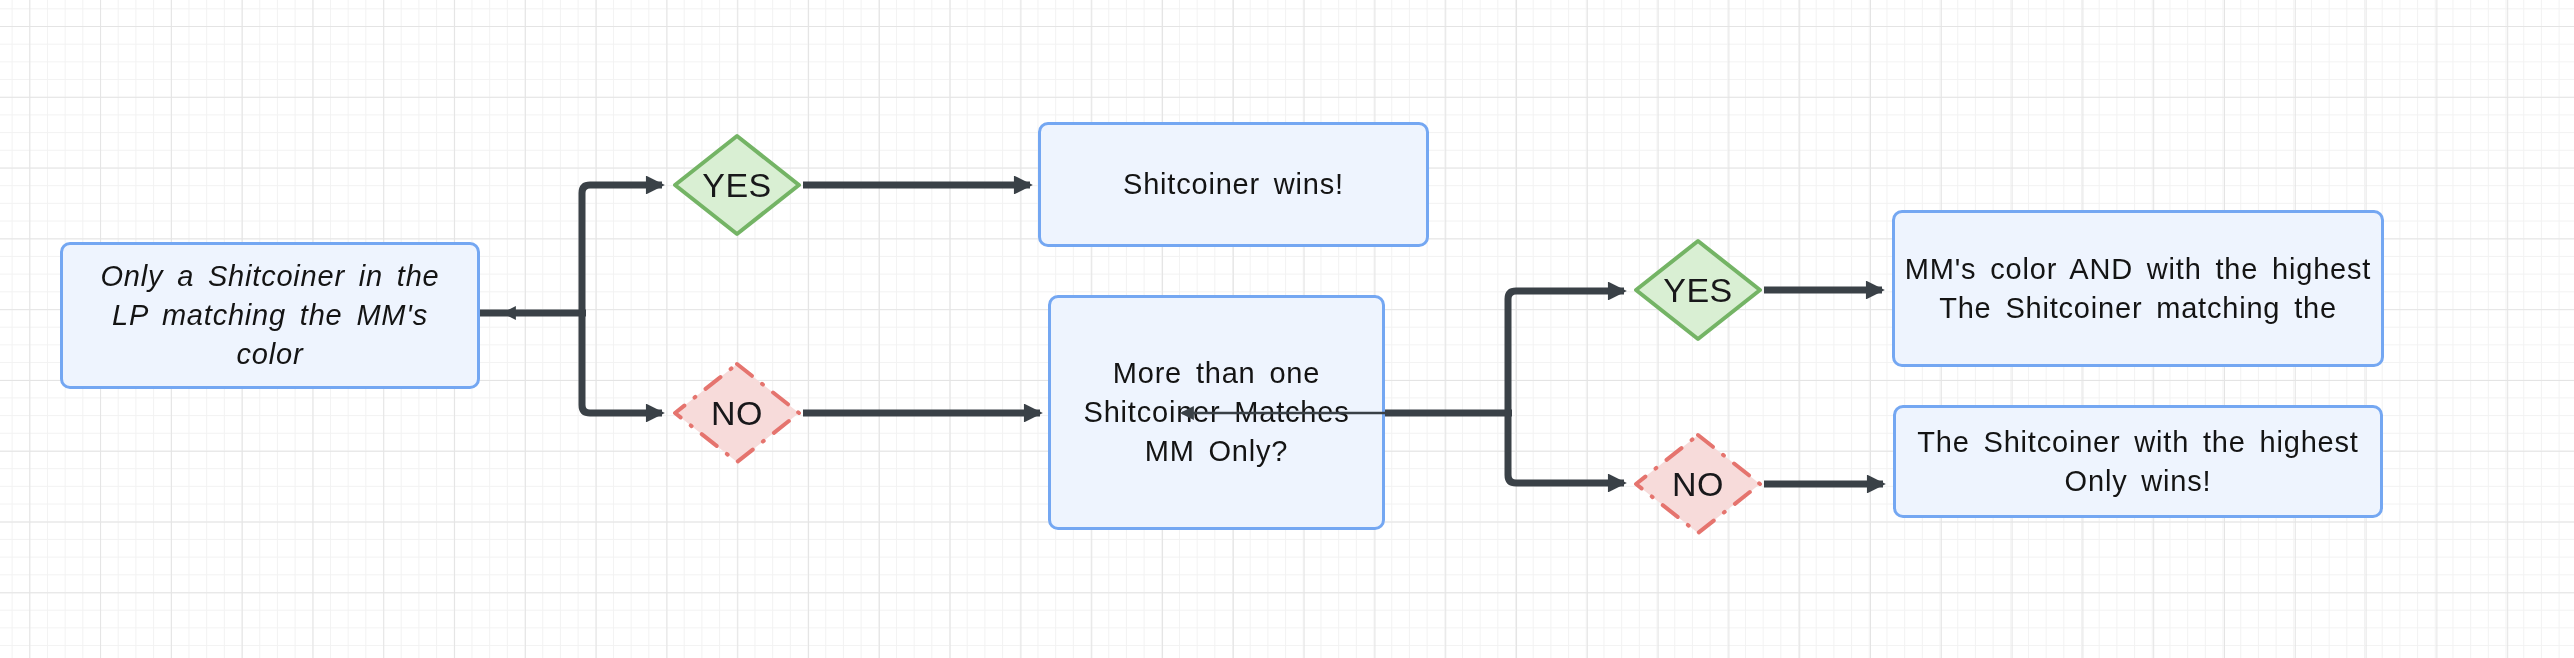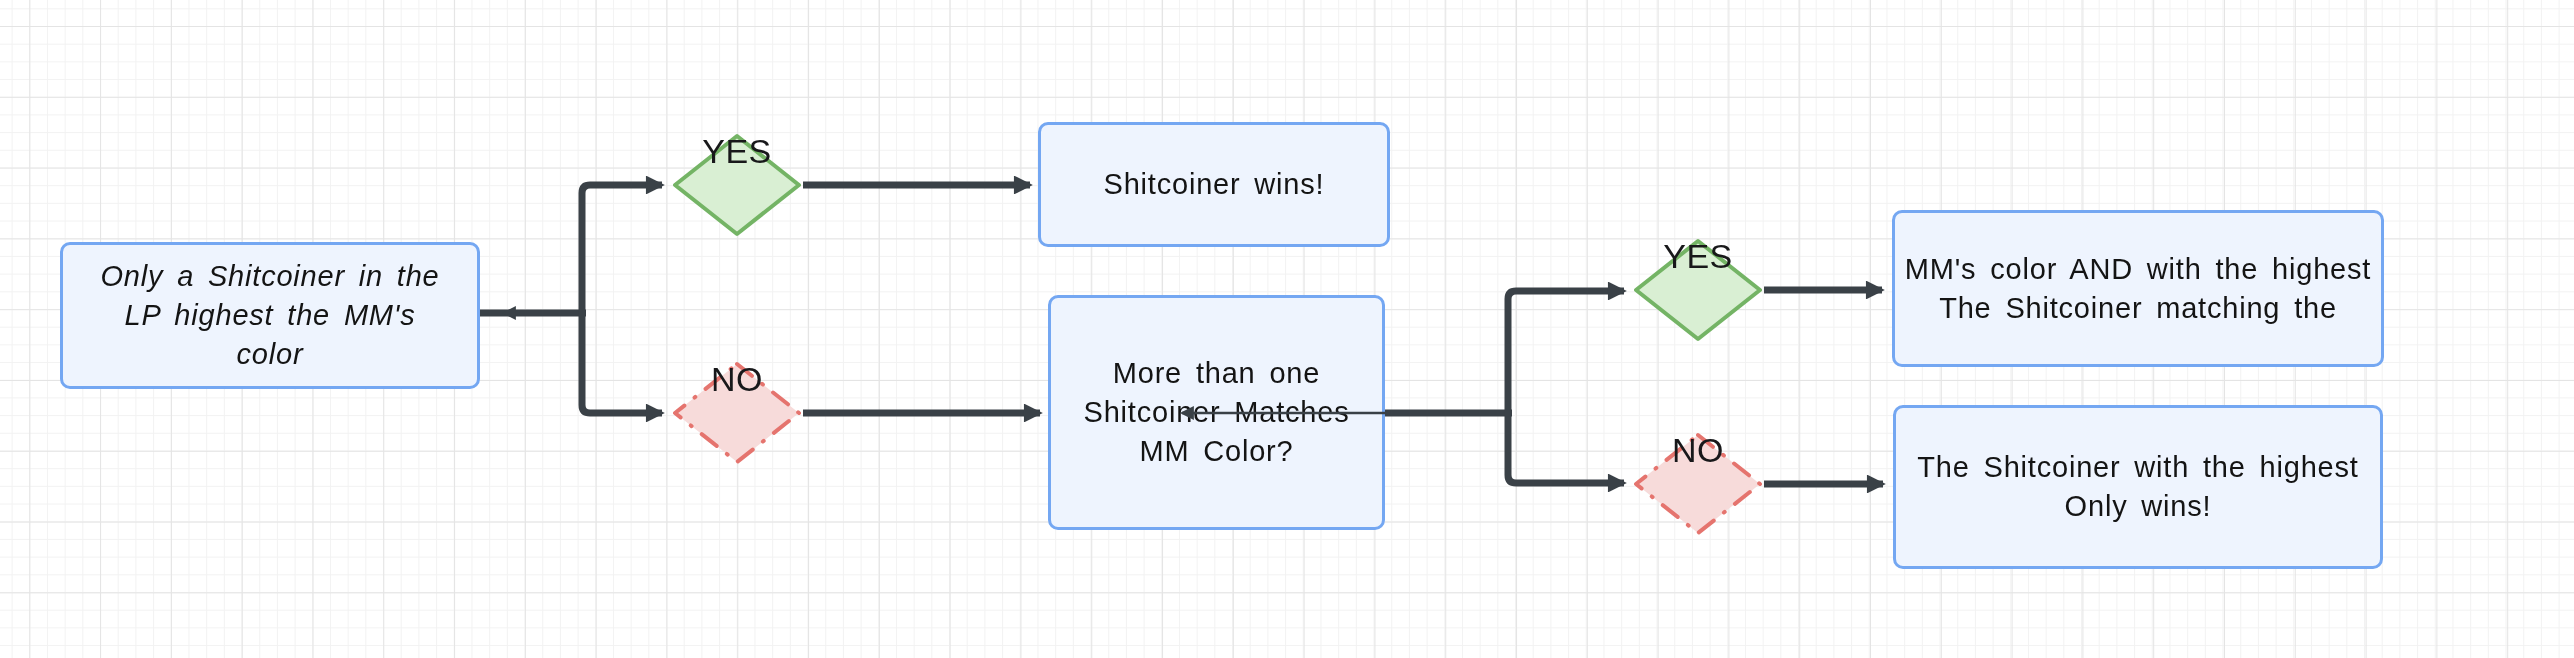--- a/index.html
+++ b/index.html
@@ -38,21 +38,21 @@
     text-align: center;
     color: #141414;
     font-size: 29px;
     line-height: 39px;
     letter-spacing: 0.8px;
     word-spacing: 5px;
     white-space: nowrap;
   }
   .diamond {
     display: flex;
-    align-items: flex-start;
+    align-items: center;
     justify-content: center;
   }
   .diamond svg { position: absolute; inset: 0; }
   .diamond .dlabel {
     position: relative;
     z-index: 1;
     font-size: 34px;
     letter-spacing: 0.5px;
     color: #18181a;
   }
@@ -63,40 +63,40 @@
     pointer-events: none;
   }
 </style>
 </head>
 <body>
 
 <div class="canvas">
 
   <div class="node rect" style="left:60px; top:242px; width:420px; height:147px;font-style:italic;">
     <div>Only a Shitcoiner in the</div>
-    <div>LP highest the MM's</div>
+    <div>LP matching the MM's</div>
     <div>color</div>
   </div>
 
-  <div class="node rect" style="left:1038px; top:122px; width:352px; height:125px;">
+  <div class="node rect" style="left:1038px; top:122px; width:391px; height:125px;">
     <div>Shitcoiner wins!</div>
   </div>
 
   <div class="node rect" style="left:1048px; top:295px; width:337px; height:235px;">
     <div>More than one</div>
     <div>Shitcoiner Matches</div>
-    <div>MM Color?</div>
+    <div>MM Only?</div>
   </div>
 
   <div class="node rect" style="left:1892px; top:210px; width:492px; height:157px;">
     <div>MM's color AND with the highest</div>
     <div>The Shitcoiner matching the</div>
   </div>
 
-  <div class="node rect" style="left:1893px; top:405px; width:490px; height:164px;">
+  <div class="node rect" style="left:1893px; top:405px; width:490px; height:113px;">
     <div>The Shitcoiner with the highest</div>
     <div>Only wins!</div>
   </div>
 
   <div class="node diamond" style="left:671px; top:132px; width:132px; height:106px;">
     <svg width="132" height="106" viewBox="0 0 132 106">
       <polygon points="66,4 128,53 66,102 4,53" fill="#d9efd3" stroke="#74b465" stroke-width="4" stroke-linejoin="round"></polygon>
     </svg>
     <div class="dlabel">YES</div>
   </div>

